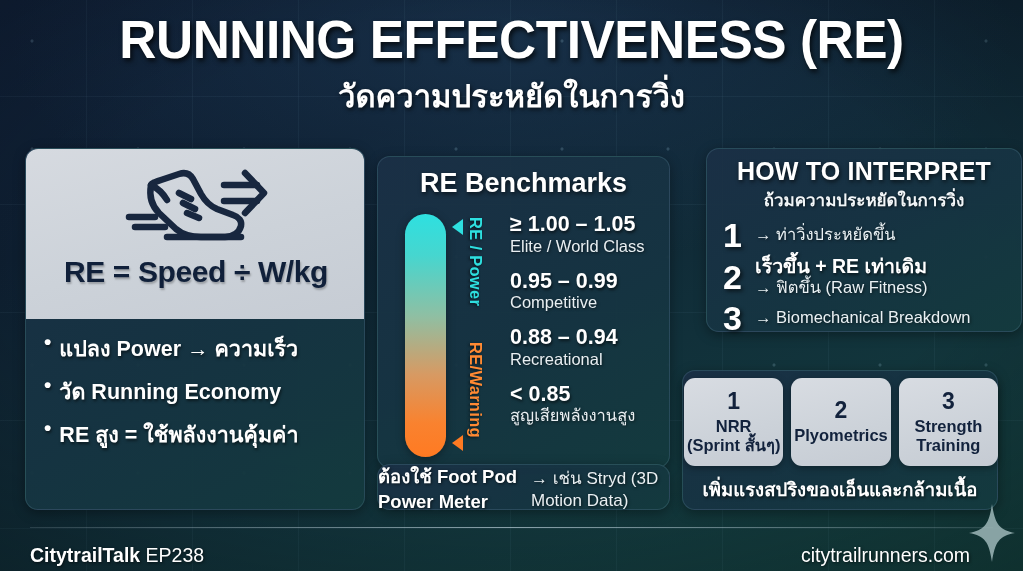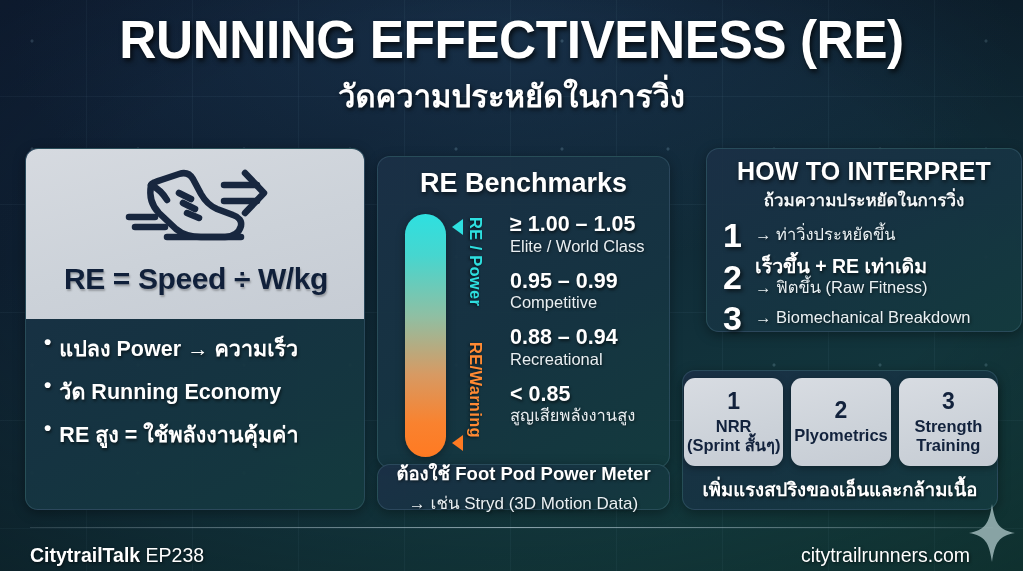--- a/index.html
+++ b/index.html
@@ -62,21 +62,21 @@
 
   
   #left-panel{ left:25px; top:148px; width:340px; height:362px; overflow:hidden; padding:0; }
   #formula-card{
     position:absolute; left:0; top:0; width:340px; height:170px;
     background:linear-gradient(165deg,#d6dae0 0%,#ccd2d9 55%,#c6ccd4 100%);
     display:flex; flex-direction:column; align-items:center; justify-content:flex-start;
   }
   #shoe-icon{ margin-top:14px; }
   #formula-text{
-    margin-top:9px;
+    margin-top:2px;
     font-size:30px; font-weight:bold; color:#10203a; letter-spacing:-.4px;
     text-shadow:1px 2px 2px rgba(0,0,0,.25);
   }
   #left-bullets{ position:absolute; left:0; top:176px; width:340px; padding:6px 16px 0 18px; }
   .bullet{
     display:flex; align-items:flex-start; gap:8px;
     font-size:21.5px; font-weight:bold; color:#fff;
     margin-bottom:9px; text-shadow:1px 2px 3px rgba(0,0,0,.55);
   }
   .bullet .dot{ font-size:21px; line-height:1.05; }
@@ -112,21 +112,21 @@
   .bench-value{
     font-size:21.5px; font-weight:bold; color:#ffffff;
     text-shadow:1px 2px 3px rgba(0,0,0,.6); line-height:1.15;
   }
   .bench-label{
     font-size:16.5px; color:#e9eff2; line-height:1.2;
     text-shadow:1px 1px 3px rgba(0,0,0,.55);
   }
   #mid-footer{
     left:377px; top:464px; width:293px; height:46px;
-    display:flex; flex-direction:column; align-items:center; justify-content:center;
+    display:flex; flex-direction:row; align-items:center; justify-content:center;
   }
   #mid-footer-l1{ font-size:18.5px; font-weight:bold; color:#fff; text-shadow:1px 1px 3px rgba(0,0,0,.6); }
   #mid-footer-l2{ font-size:17px; color:#eaf0f3; text-shadow:1px 1px 3px rgba(0,0,0,.6); margin-top:1px; }
 
   
   #right-panel{ left:682px; top:148px; width:316px; height:184px;margin-left:24px; }
   #right-title{
     text-align:center; margin-top:8px;
     font-size:25px; font-weight:bold; color:#fff; letter-spacing:.2px;
     text-shadow:1px 2px 4px rgba(0,0,0,.65);

